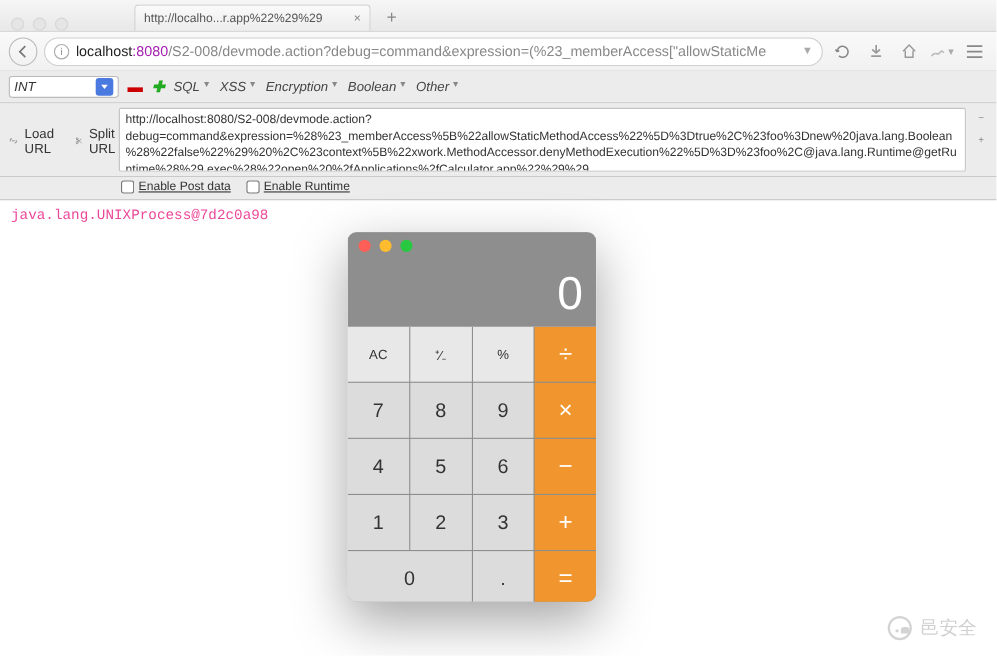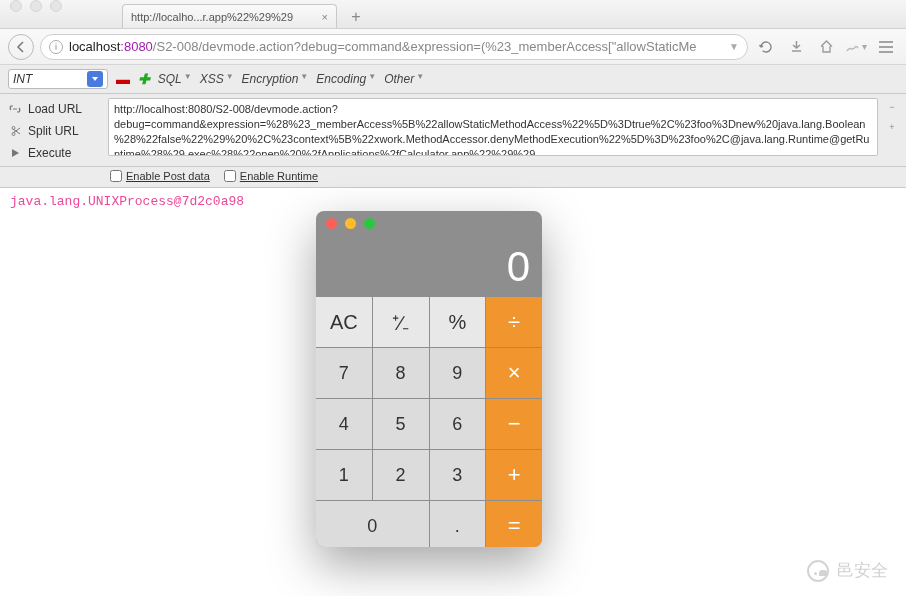--- a/index.html
+++ b/index.html
@@ -12,21 +12,21 @@
     height: 596px;
     position: relative;
     overflow: hidden;
   }
   
   .window-top {
     height: 29px;
     background: linear-gradient(#f6f6f6,#e8e8e8);
     border-bottom: 1px solid #d0d0d0;
     display: flex;
-    align-items: flex-start;
+    align-items: flex-end;
     padding-left: 10px;
   }
   .traffic-lights { display: flex; gap: 8px; align-items: center; }
   .tl { width: 12px; height: 12px; border-radius: 50%; background: #e5e5e5; border:1px solid #d6d6d6; }
   .tabs {
     display: flex;
     align-items: flex-end;
     margin-left: 60px;
     height: 100%;
   }
@@ -139,21 +139,21 @@
   .hackbar-main {
     background:#ececec;
     border-bottom:1px solid #c9c9c9;
     display:flex;
     padding:4px 8px 4px 4px;
     gap:4px;
   }
   .hb-left {
     width:100px;
     display:flex;
-    flex-direction:column;
+    flex-direction:row;
     gap:4px;
     padding-top:2px;
   }
   .hb-row {
     display:flex;align-items:center;gap:6px;
     font-size:12px;color:#333;
     padding:2px 4px;
   }
   .hb-row svg { width:14px;height:14px;color:#666;}
   .hb-center {
@@ -236,21 +236,21 @@
     grid-auto-rows: 50px;
     gap:1px;
     background:#8e8e8e;
   }
   .key {
     background:#dcdcdc;
     display:flex;align-items:center;justify-content:center;
     font-size:18px;color:#333;
     cursor:default;
   }
-  .key.light { background:#e8e8e8; font-size:20px;}
+  .key.light { background:#e8e8e8; font-size:12px;}
   .key.op { background:#f1962e;color:#fff;font-size:22px;}
   .key.zero { grid-column: span 2; }
   
   .watermark {
     position:absolute;
     right:18px;
     bottom:14px;
     display:flex;align-items:center;gap:8px;
     opacity:0.28;
     color:#555;
@@ -338,21 +338,21 @@
     </div>
   <div class="menu-item">
       <span>XSS</span>
       <span class="dd">▼</span>
     </div>
   <div class="menu-item">
       <span>Encryption</span>
       <span class="dd">▼</span>
     </div>
   <div class="menu-item">
-      <span>Encoding</span>
+      <span>Boolean</span>
       <span class="dd">▼</span>
     </div>
   <div class="menu-item">
       <span>Other</span>
       <span class="dd">▼</span>
     </div>
 </div>
 
 <div class="hackbar-main">
   <div class="hb-left">

